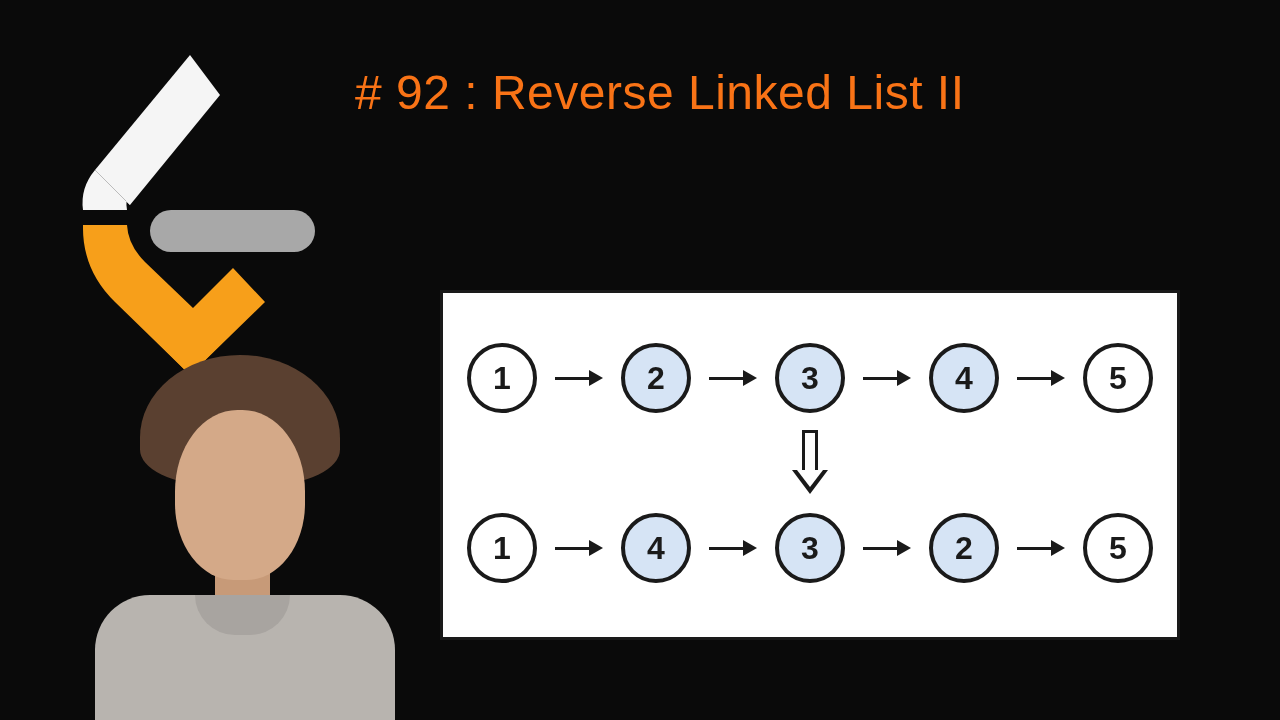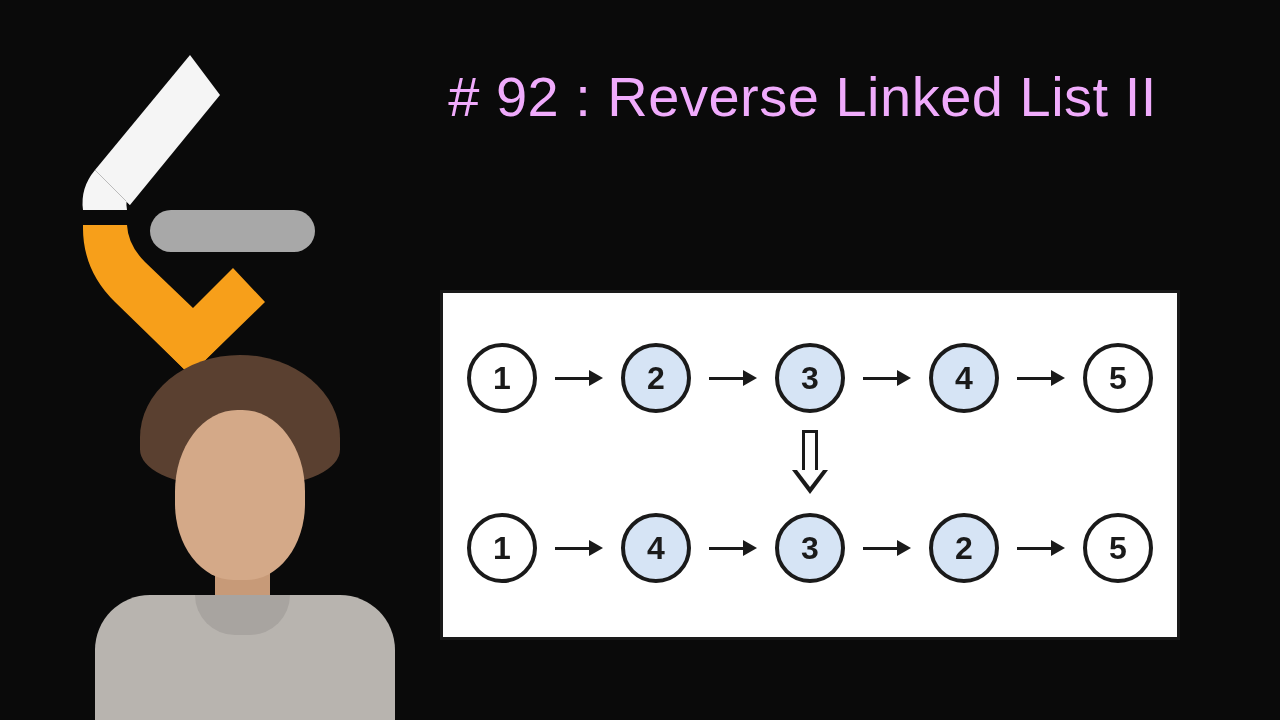--- a/index.html
+++ b/index.html
@@ -14,25 +14,25 @@
     top: 40px;
     left: 35px;
     width: 290px;
     height: 340px;
   }
   .title {
     position: absolute;
     top: 65px;
     left: 355px;
     right: 30px;
-    color: #f0abfc;
-    font-size: 56px;
+    color: #f97316;
+    font-size: 48px;
     font-weight: 500;
     line-height: 1.15;
-    text-align: center;
+    text-align: left;
     letter-spacing: 0.5px;
   }
   .presenter {
     position: absolute;
     left: 85px;
     bottom: 0;
     width: 320px;
     height: 400px;
   }
   .presenter .hair {

